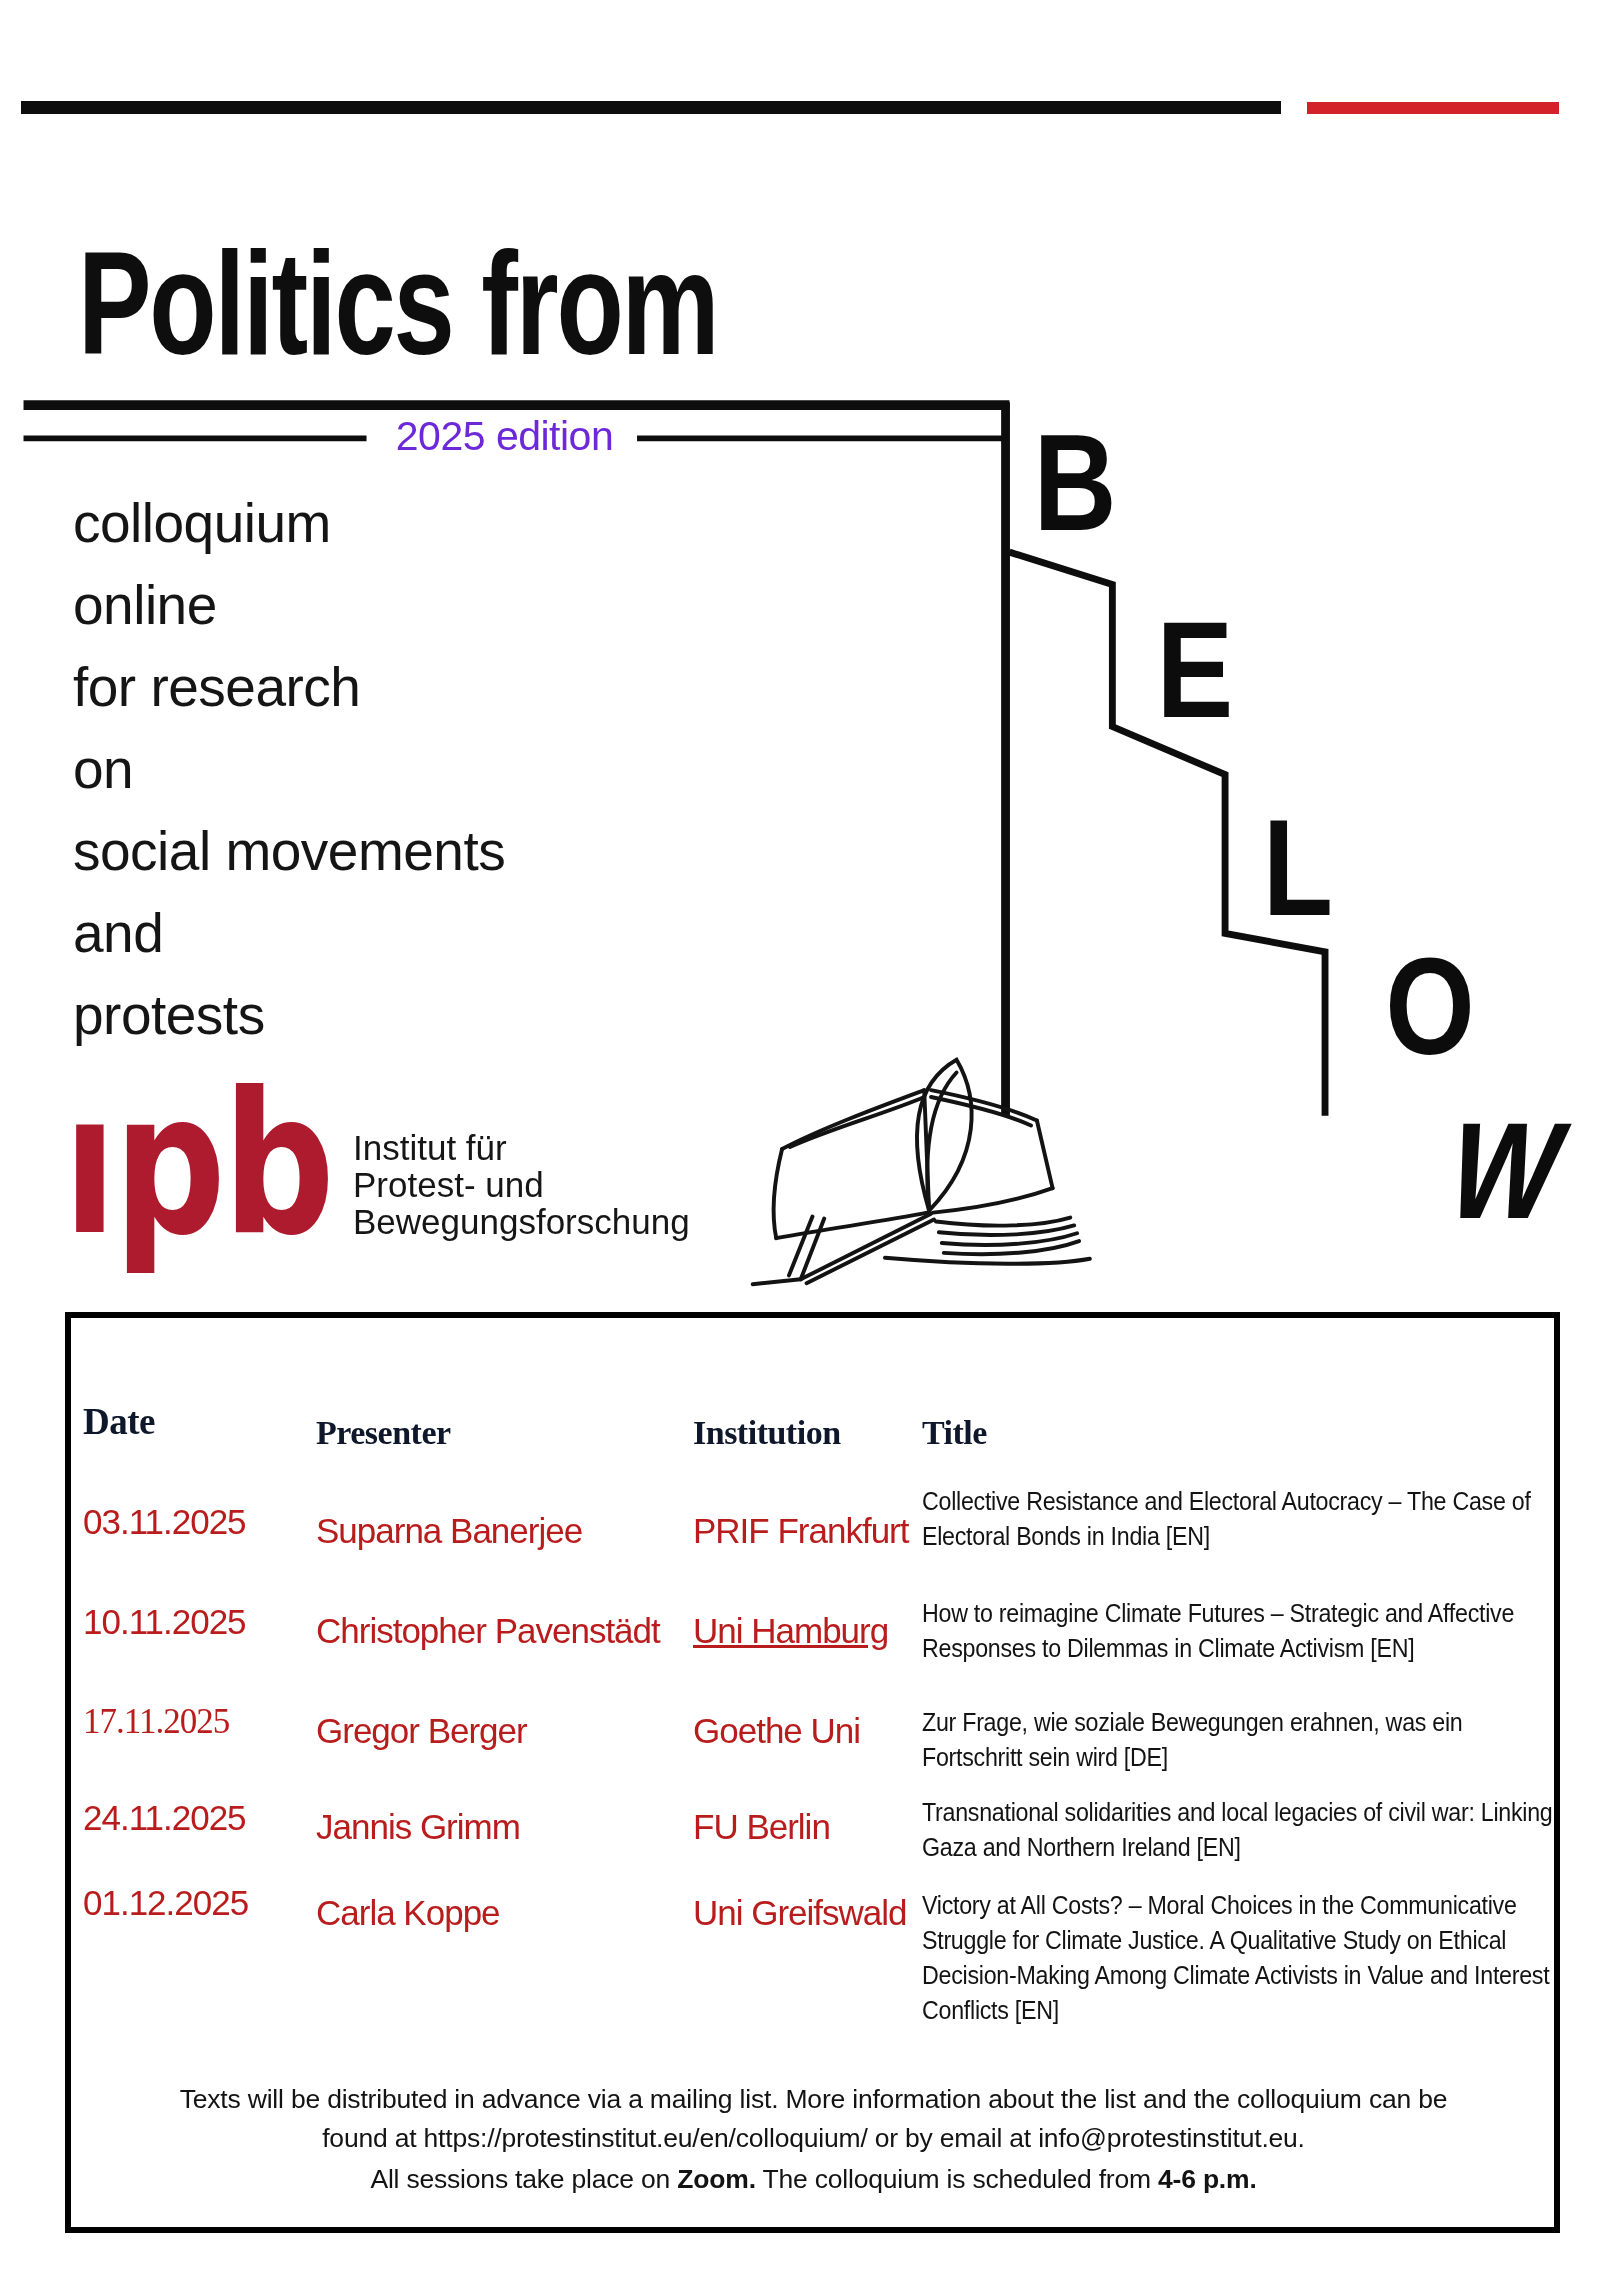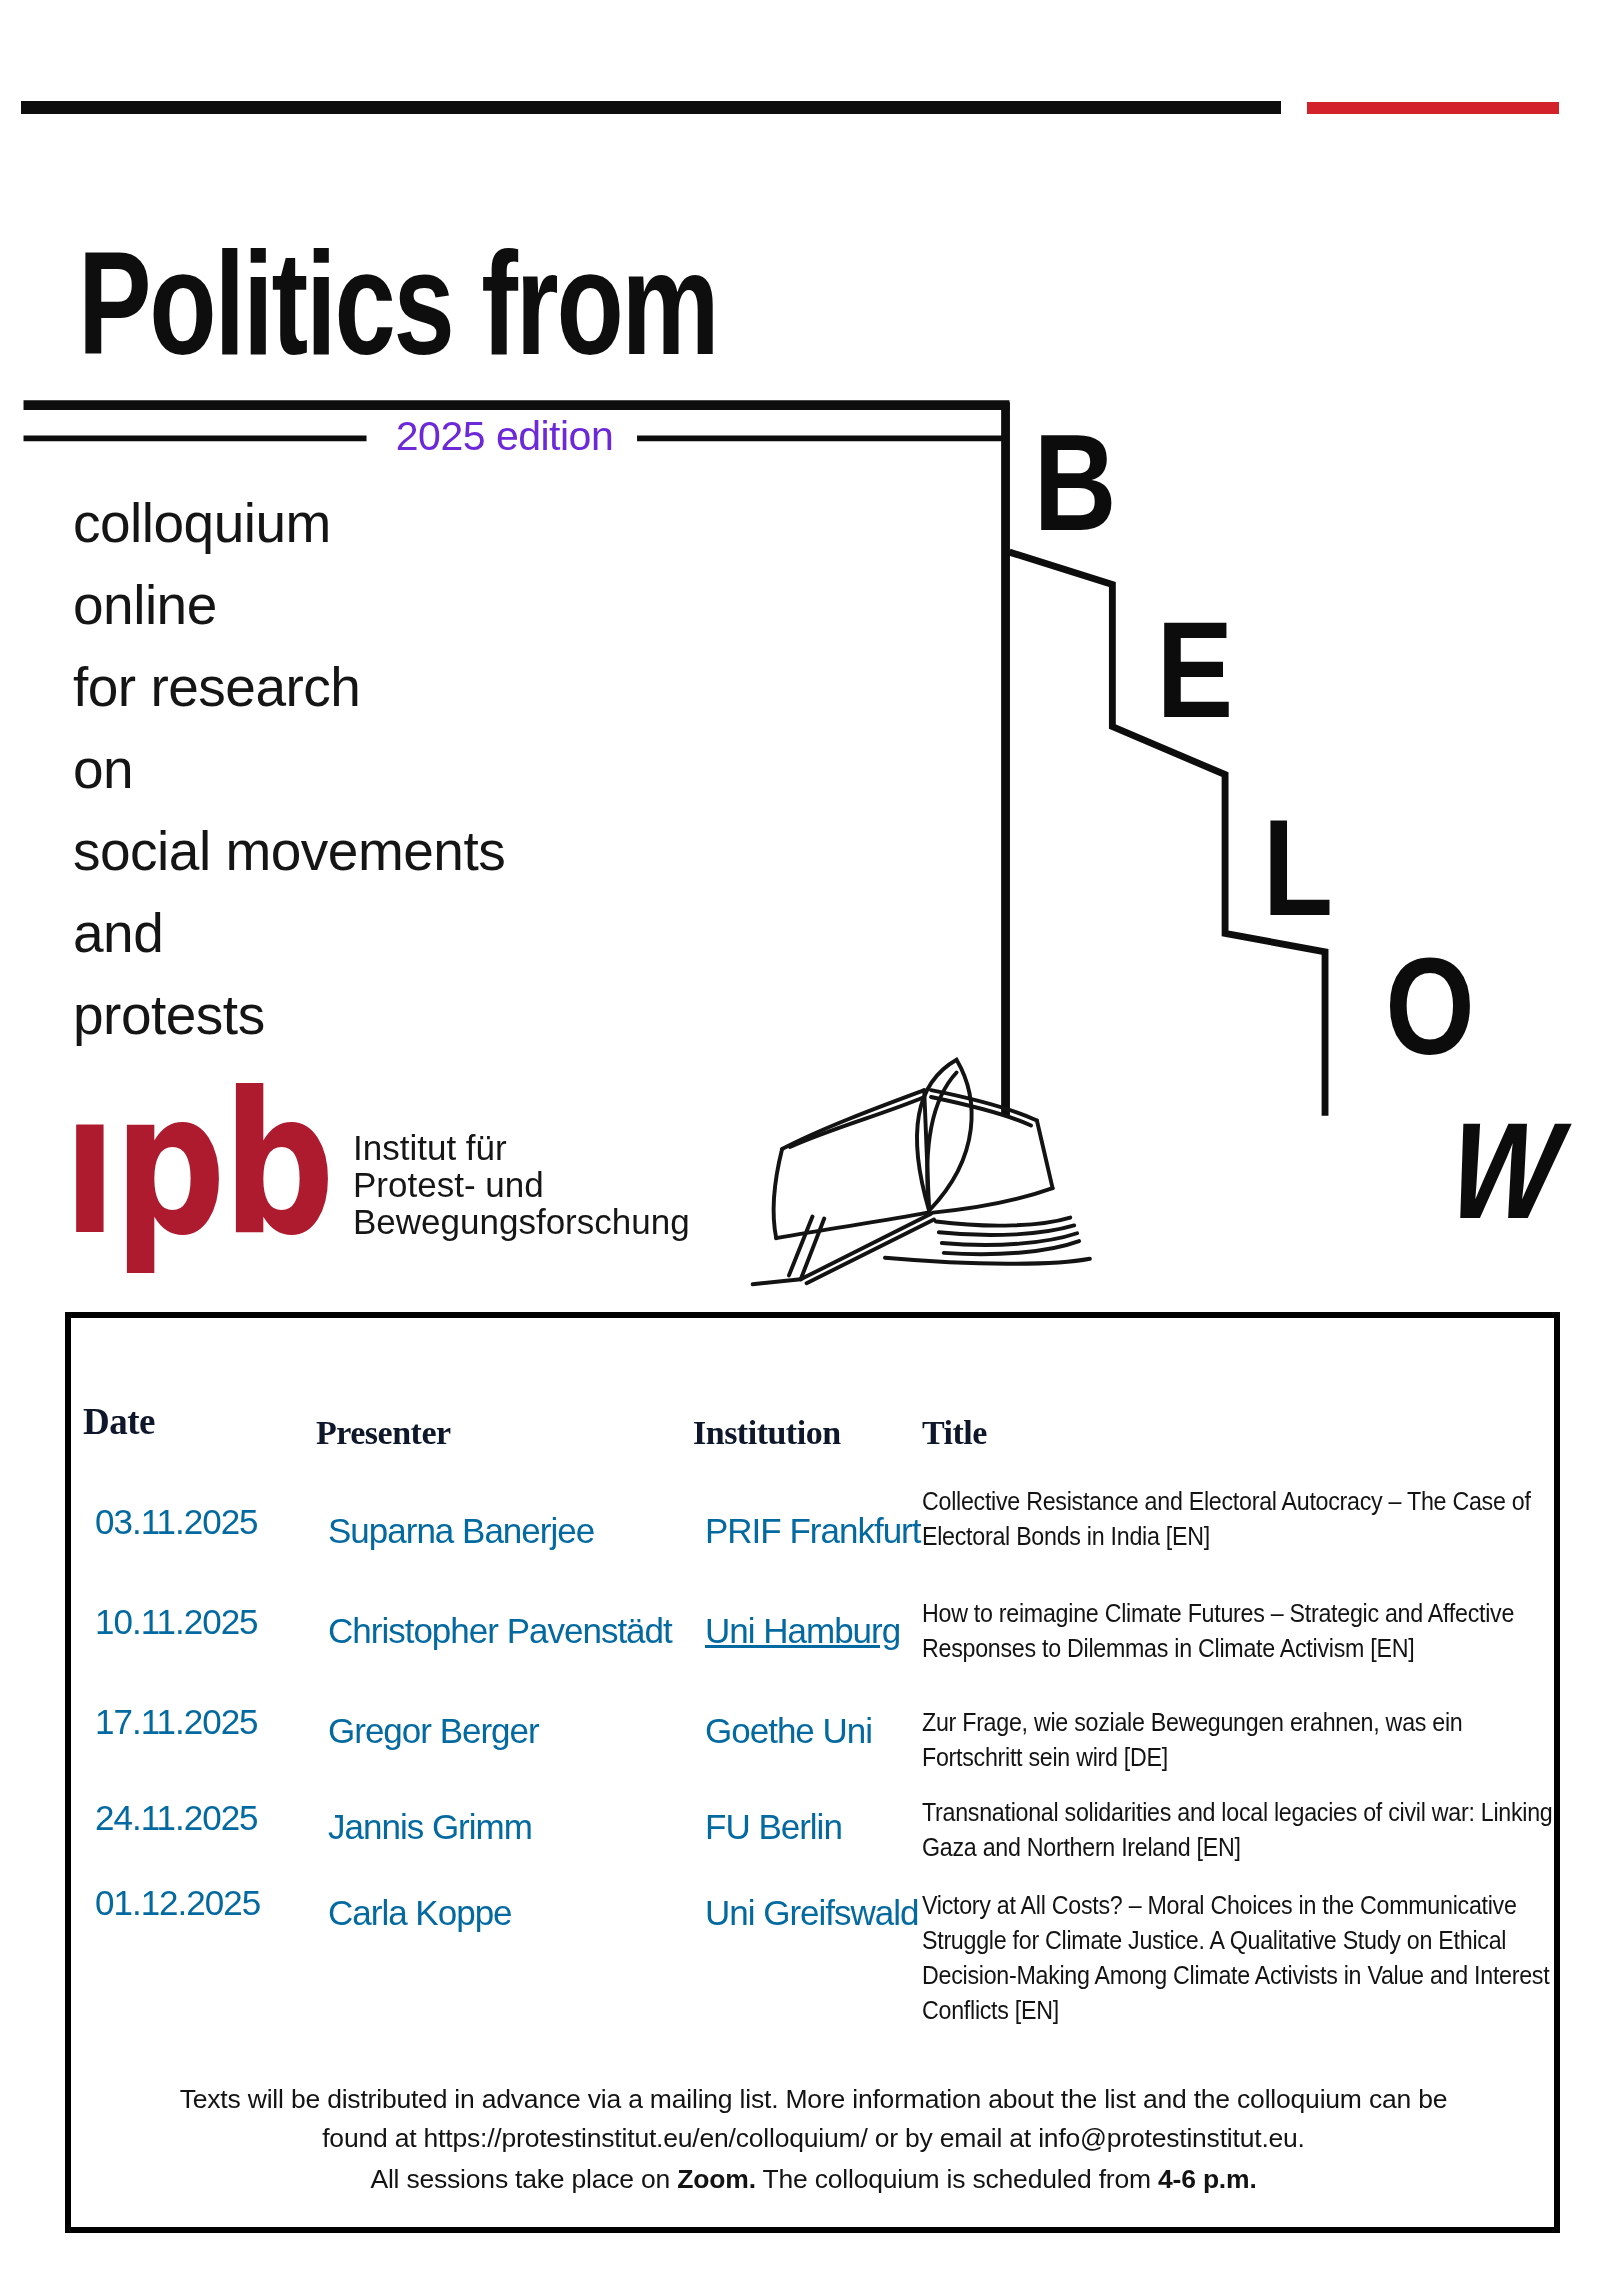--- a/index.html
+++ b/index.html
@@ -41,21 +41,21 @@
   
   .schedule-box{position:absolute;left:65px;top:1312px;width:1483px;height:909px;
                 border:6.9px solid #000;background:transparent;}
 
   .th{position:absolute;font-weight:700;font-size:34px;color:#0f172a;letter-spacing:-0.5px;font-family:Liberation Serif, serif;}
   .th-date{left:83px;top:1400px;font-size:37px;}
   .th-presenter{left:316px;top:1414px;}
   .th-institution{left:693px;top:1414px;}
   .th-title{left:922px;top:1414px;}
 
-  .cell{position:absolute;font-size:35px;color:#0369a1;letter-spacing:-1px;white-space:nowrap;margin-left:12px;}
+  .cell{position:absolute;font-size:35px;color:#b91c1c;letter-spacing:-1px;white-space:nowrap;}
   .title-cell{position:absolute;left:922px;width:686px;font-size:25px;line-height:35px;
               color:#131313;letter-spacing:-0.3px;transform:scaleX(0.93);transform-origin:left top;}
 
   .footer-line{position:absolute;left:65px;width:1497px;text-align:center;font-size:26.5px;
                color:#131313;white-space:nowrap;letter-spacing:-0.2px;}
   .footer-line b{font-weight:700;}
 </style>
 </head>
 <body>
 
@@ -137,21 +137,21 @@
   <div class="cell" style="left:83px;top:1502px;">03.11.2025</div>
   <div class="cell" style="left:316px;top:1511px;">Suparna Banerjee</div>
   <div class="cell" style="left:693px;top:1511px;">PRIF Frankfurt</div>
   <div class="title-cell" style="top:1484px;">Collective Resistance and Electoral Autocracy – The Case of Electoral Bonds in India [EN]</div>
 
   <div class="cell" style="left:83px;top:1602px;">10.11.2025</div>
   <div class="cell" style="left:316px;top:1611px;">Christopher Pavenstädt</div>
   <div class="cell" style="left:693px;top:1611px;text-decoration:underline;">Uni Hamburg</div>
   <div class="title-cell" style="top:1596px;">How to reimagine Climate Futures – Strategic and Affective Responses to Dilemmas in Climate Activism [EN]</div>
 
-  <div class="cell" style="left:83px;top:1702px;">17.11.2025</div>
+  <div class="cell" style="left:83px;top:1702px;font-family:Liberation Serif, serif;">17.11.2025</div>
   <div class="cell" style="left:316px;top:1711px;">Gregor Berger</div>
   <div class="cell" style="left:693px;top:1711px;">Goethe Uni</div>
   <div class="title-cell" style="top:1705px;">Zur Frage, wie soziale Bewegungen erahnen, was ein Fortschritt sein wird [DE]</div>
 
   <div class="cell" style="left:83px;top:1798px;">24.11.2025</div>
   <div class="cell" style="left:316px;top:1807px;text-align:right;">Jannis Grimm</div>
   <div class="cell" style="left:693px;top:1807px;">FU Berlin</div>
   <div class="title-cell" style="top:1795px;">Transnational solidarities and local legacies of civil war: Linking Gaza and Northern Ireland [EN]</div>
 
   <div class="cell" style="left:83px;top:1883px;">01.12.2025</div>

